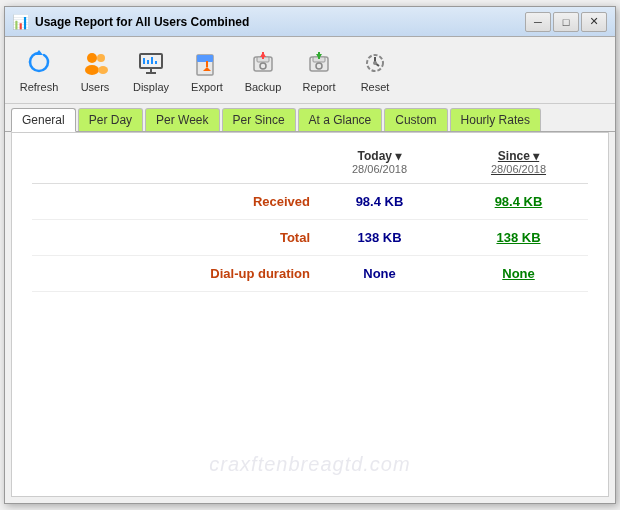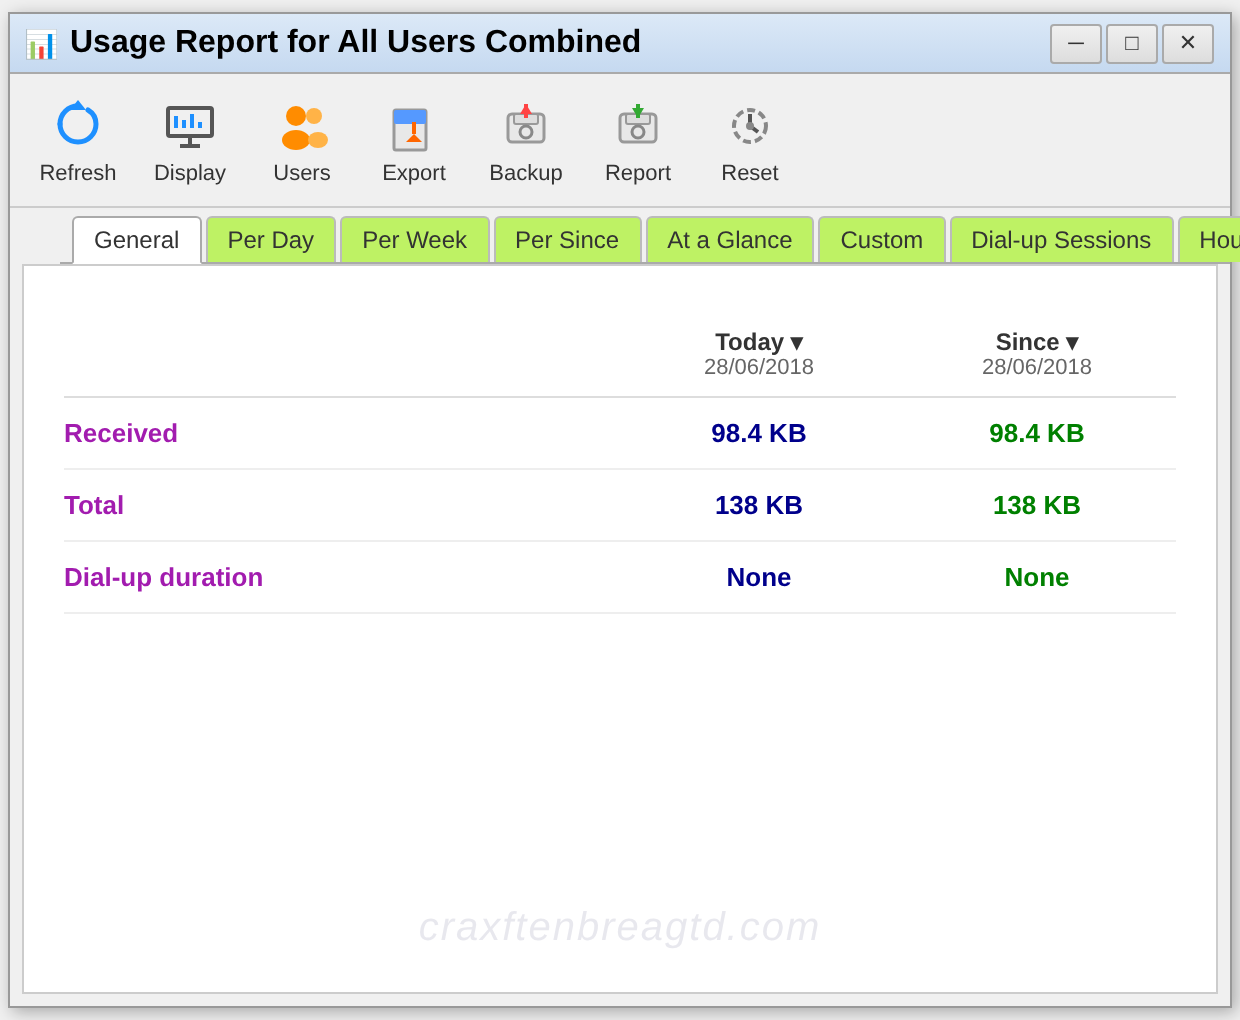--- a/index.html
+++ b/index.html
@@ -36,21 +36,21 @@
       width: 16px;
       height: 16px;
       margin-right: 6px;
       display: flex;
       align-items: center;
       justify-content: center;
       font-size: 14px;
     }
     .title-bar-text {
       flex: 1;
-      font-size: 16px;
+      font-size: 12px;
       font-weight: bold;
       color: #000;
     }
     .title-bar-controls {
       display: flex;
       gap: 2px;
     }
     .title-btn {
       width: 26px;
       height: 20px;
@@ -96,21 +96,20 @@
     }
     .tool-label { font-size: 11px; }
 
     .tabs-bar {
       background: #f0f0f0;
       display: flex;
       flex-wrap: nowrap;
       padding: 4px 6px 0 6px;
       border-bottom: 1px solid #aaa;
       gap: 2px;
-      margin-left: 25px;
     }
     .tab {
       padding: 4px 10px;
       border: 1px solid #bbb;
       border-bottom: none;
       border-radius: 3px 3px 0 0;
       background: #bef264;
       cursor: pointer;
       font-size: 12px;
       color: #333;
@@ -123,32 +122,32 @@
       font-weight: 500;
       margin-bottom: -1px;
       z-index: 1;
     }
 
     .content-area {
       flex: 1;
       background: #fff;
       border: 1px solid #ccc;
       margin: 0 6px 6px 6px;
-      padding: 31px 20px;
+      padding: 16px 20px;
       overflow: auto;
       position: relative;
     }
 
     .data-table {
       width: 100%;
       border-collapse: collapse;
     }
     .data-table .col-label { width: 50%; }
     .data-table .col-today { width: 25%; text-align: center; }
-    .data-table .col-since { width: 25%; text-align: center; }
+    .data-table .col-since { width: 25%; text-align: center; text-decoration: underline; }
 
     .header-row td {
       padding-bottom: 8px;
       border-bottom: 1px solid #ddd;
       font-weight: bold;
       color: #333;
     }
     .header-row .col-today,
     .header-row .col-since {
       text-align: center;
@@ -160,21 +159,22 @@
       font-weight: normal;
       text-align: center;
     }
 
     .data-row td {
       padding: 10px 0;
       border-bottom: 1px solid #eee;
     }
     .data-row .col-label {
       font-weight: bold;
-      color: #a21caf;
+      color: #c2410c;
+      text-align: right;
     }
     .data-row .col-today {
       text-align: center;
       color: #00008b;
       font-weight: bold;
     }
     .data-row .col-since {
       text-align: center;
       color: #008000;
       font-weight: bold;
@@ -217,47 +217,47 @@
           <path d="M5 13 C5 18 9 22 14 22 C19 22 23 18 23 13 C23 10 21.5 7.5 19 6" stroke="#1e90ff" stroke-width="2.5" fill="none" stroke-linecap="round"></path>
           <polygon points="14,1 10,6 18,6" fill="#1e90ff"></polygon>
         </svg>
       </div>
       <span class="tool-label">Refresh</span>
     </button>
 
     <button class="tool-btn">
       <div class="tool-icon">
         <svg width="28" height="28" viewBox="0 0 28 28">
+          <circle cx="11" cy="9" r="5" fill="#ff8c00"></circle>
+          <ellipse cx="11" cy="21" rx="7" ry="5" fill="#ff8c00"></ellipse>
+          <circle cx="20" cy="9" r="4" fill="#ffb347"></circle>
+          <ellipse cx="22" cy="21" rx="5" ry="4" fill="#ffb347"></ellipse>
+        </svg>
+      </div>
+      <span class="tool-label">Users</span>
+    </button>
+
+    <button class="tool-btn">
+      <div class="tool-icon">
+        <svg width="28" height="28" viewBox="0 0 28 28">
           <rect x="3" y="5" width="22" height="14" rx="1" fill="none" stroke="#555" stroke-width="2"></rect>
           <line x1="14" y1="19" x2="14" y2="24" stroke="#555" stroke-width="2"></line>
           <line x1="9" y1="24" x2="19" y2="24" stroke="#555" stroke-width="2"></line>
           <line x1="7" y1="9" x2="7" y2="15" stroke="#1e90ff" stroke-width="2"></line>
           <line x1="11" y1="11" x2="11" y2="15" stroke="#1e90ff" stroke-width="2"></line>
           <line x1="15" y1="8" x2="15" y2="15" stroke="#1e90ff" stroke-width="2"></line>
           <line x1="19" y1="12" x2="19" y2="15" stroke="#1e90ff" stroke-width="2"></line>
         </svg>
       </div>
       <span class="tool-label">Display</span>
     </button>
 
     <button class="tool-btn">
       <div class="tool-icon">
         <svg width="28" height="28" viewBox="0 0 28 28">
-          <circle cx="11" cy="9" r="5" fill="#ff8c00"></circle>
-          <ellipse cx="11" cy="21" rx="7" ry="5" fill="#ff8c00"></ellipse>
-          <circle cx="20" cy="9" r="4" fill="#ffb347"></circle>
-          <ellipse cx="22" cy="21" rx="5" ry="4" fill="#ffb347"></ellipse>
-        </svg>
-      </div>
-      <span class="tool-label">Users</span>
-    </button>
-
-    <button class="tool-btn">
-      <div class="tool-icon">
-        <svg width="28" height="28" viewBox="0 0 28 28">
           <rect x="4" y="6" width="16" height="20" rx="1" fill="#e8e8e8" stroke="#999" stroke-width="1.5"></rect>
           <rect x="4" y="6" width="16" height="7" rx="1" fill="#5599ff"></rect>
           <polygon points="14,18 10,22 18,22" fill="#ff6600"></polygon>
           <line x1="14" y1="12" x2="14" y2="18" stroke="#ff6600" stroke-width="2"></line>
         </svg>
       </div>
       <span class="tool-label">Export</span>
     </button>
 
     <button class="tool-btn">
@@ -299,21 +299,20 @@
     </button>
   </div>
 
   <div class="tabs-bar">
     <div class="tab active">General</div>
     <div class="tab">Per Day</div>
     <div class="tab">Per Week</div>
     <div class="tab">Per Since</div>
     <div class="tab">At a Glance</div>
     <div class="tab">Custom</div>
-    <div class="tab">Dial-up Sessions</div>
     <div class="tab">Hourly Rates</div>
 
   </div>
 
   <div class="content-area">
     <table class="data-table">
       <colgroup>
         <col class="col-label">
         <col class="col-today">
         <col class="col-since">

